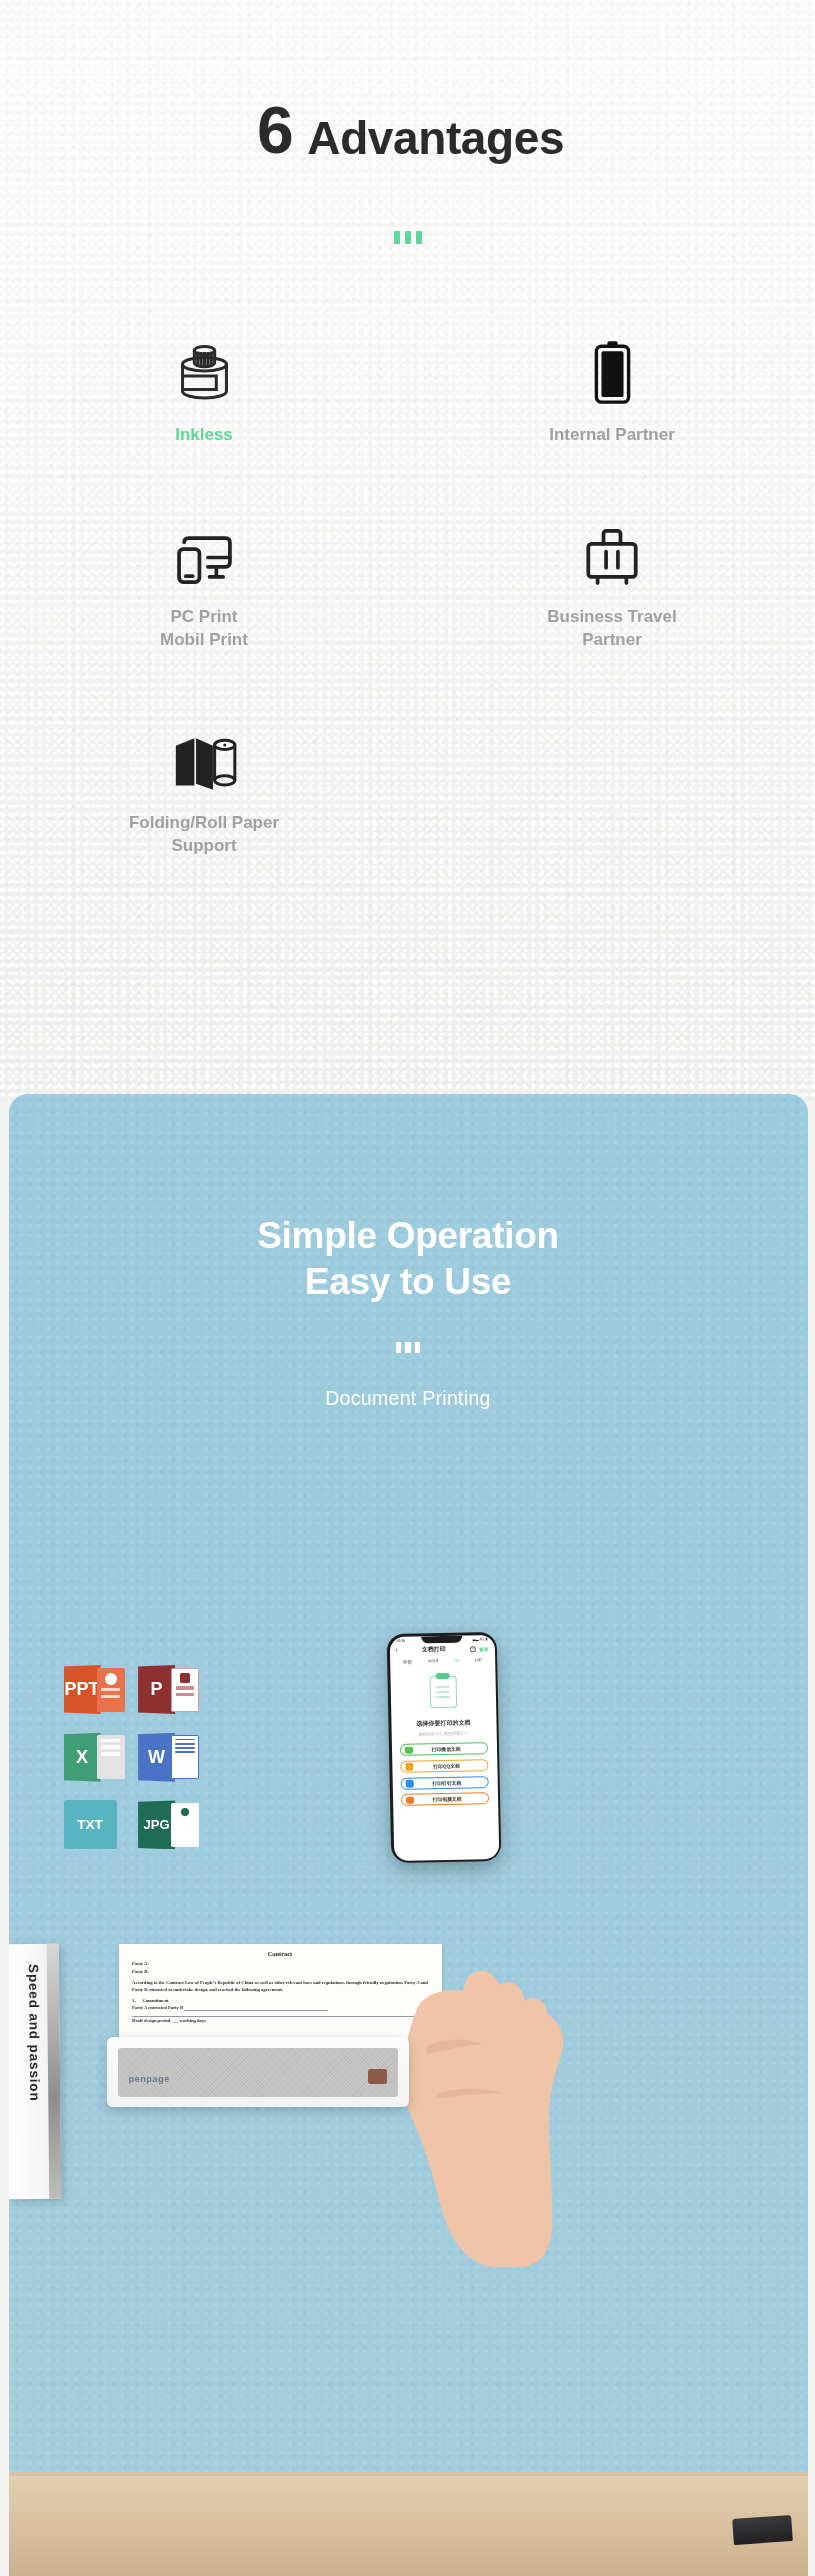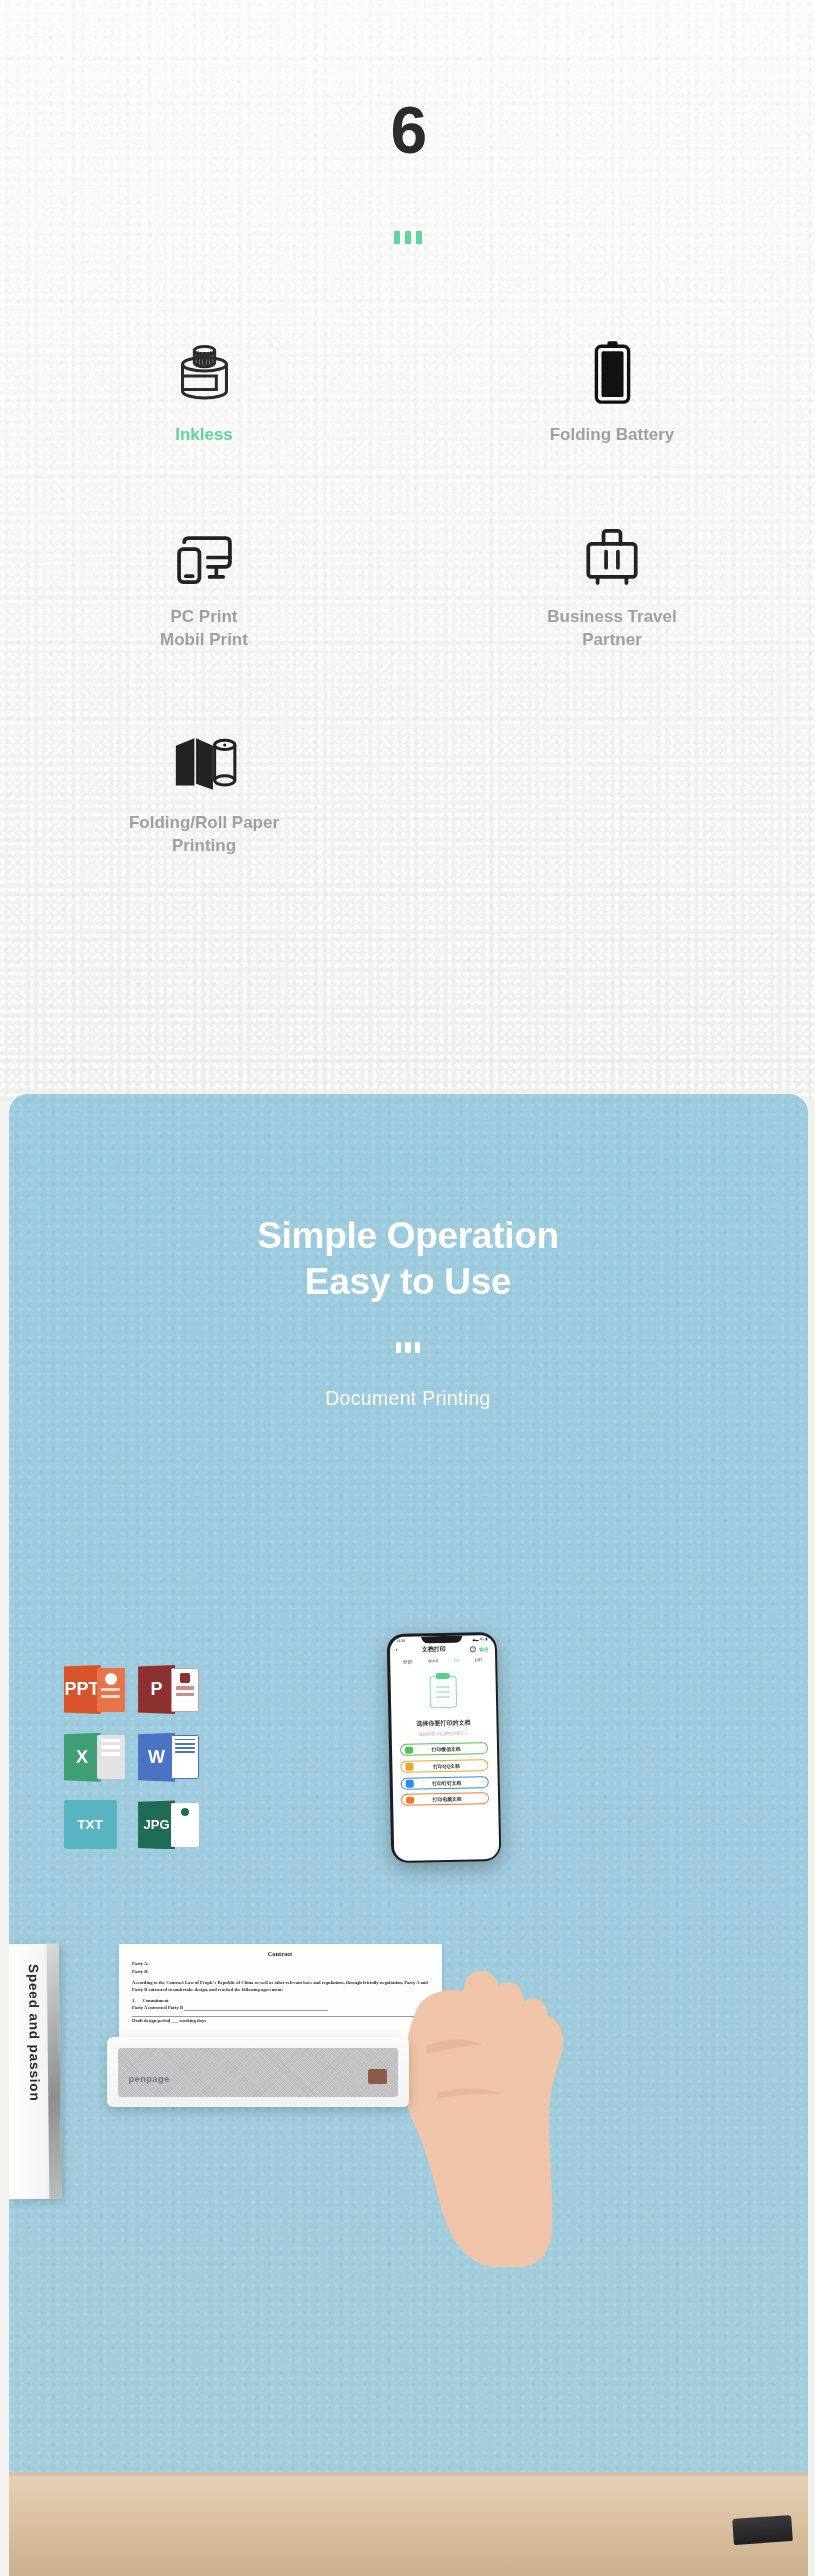--- a/index.html
+++ b/index.html
@@ -198,20 +198,21 @@
 
 <div class="page">
 
   <section class="advantages">
 
     <div class="title-wrap">
       <span class="big-num">
         <span class="num-underline"></span>
         <span>6</span>
       </span>
+      <span class="title-text">Advantages</span>
     </div>
 
     <div class="dots">
       <i></i>
       <i></i>
       <i></i>
     </div>
 
     <div class="grid">
 
@@ -230,21 +231,21 @@
       </div>
 
       <div class="cell">
         <div class="ico">
           <svg width="39" height="65" viewBox="0 0 46 76" fill="none">
             <rect x="17" y="1" width="12" height="6" rx="2" fill="#111"></rect>
             <rect x="4" y="7" width="38" height="66" rx="6" stroke="#111" stroke-width="4"></rect>
             <rect x="10" y="13" width="26" height="54" rx="2" fill="#111"></rect>
           </svg>
         </div>
-        <div class="lbl">Folding Battery</div>
+        <div class="lbl">Internal Partner</div>
       </div>
 
 
       <div class="cell">
         <div class="ico">
           <svg width="61" height="61" viewBox="0 0 72 72" fill="none" stroke="#222" stroke-width="4.4" stroke-linecap="round" stroke-linejoin="round">
             <path d="M12 18c0-3 2-5 5-5h44c3 0 5 2 5 5v24c0 3-2 5-5 5H40"></path>
             <path d="M40 36h26"></path>
             <path d="M50 47v12M42 59h16"></path>
             <rect x="6" y="26" width="24" height="39" rx="5"></rect>
@@ -273,21 +274,21 @@
           <svg width="65" height="59" viewBox="0 0 76 70" fill="none">
             <path d="M4 14l22-9v56L4 61z" fill="#222"></path>
             <path d="M28 5l20 9v52l-20-7z" fill="#222"></path>
             <ellipse cx="62" cy="13" rx="12" ry="5.5" fill="none" stroke="#222" stroke-width="3.6"></ellipse>
             <path d="M50 13v42M74 13v42" stroke="#222" stroke-width="3.6"></path>
             <ellipse cx="62" cy="55" rx="12" ry="5.5" fill="none" stroke="#222" stroke-width="3.6"></ellipse>
             <circle cx="62" cy="13" r="1.8" fill="#222"></circle>
           </svg>
         </div>
         <div class="lbl" style="white-space:pre-line">Folding/Roll Paper
-Printing</div>
+Support</div>
       </div>
 
     </div>
   </section>
 
   <section class="blue">
 
     <h2>
       <span>Simple Operation</span><br>
       <span>Easy to Use</span>

